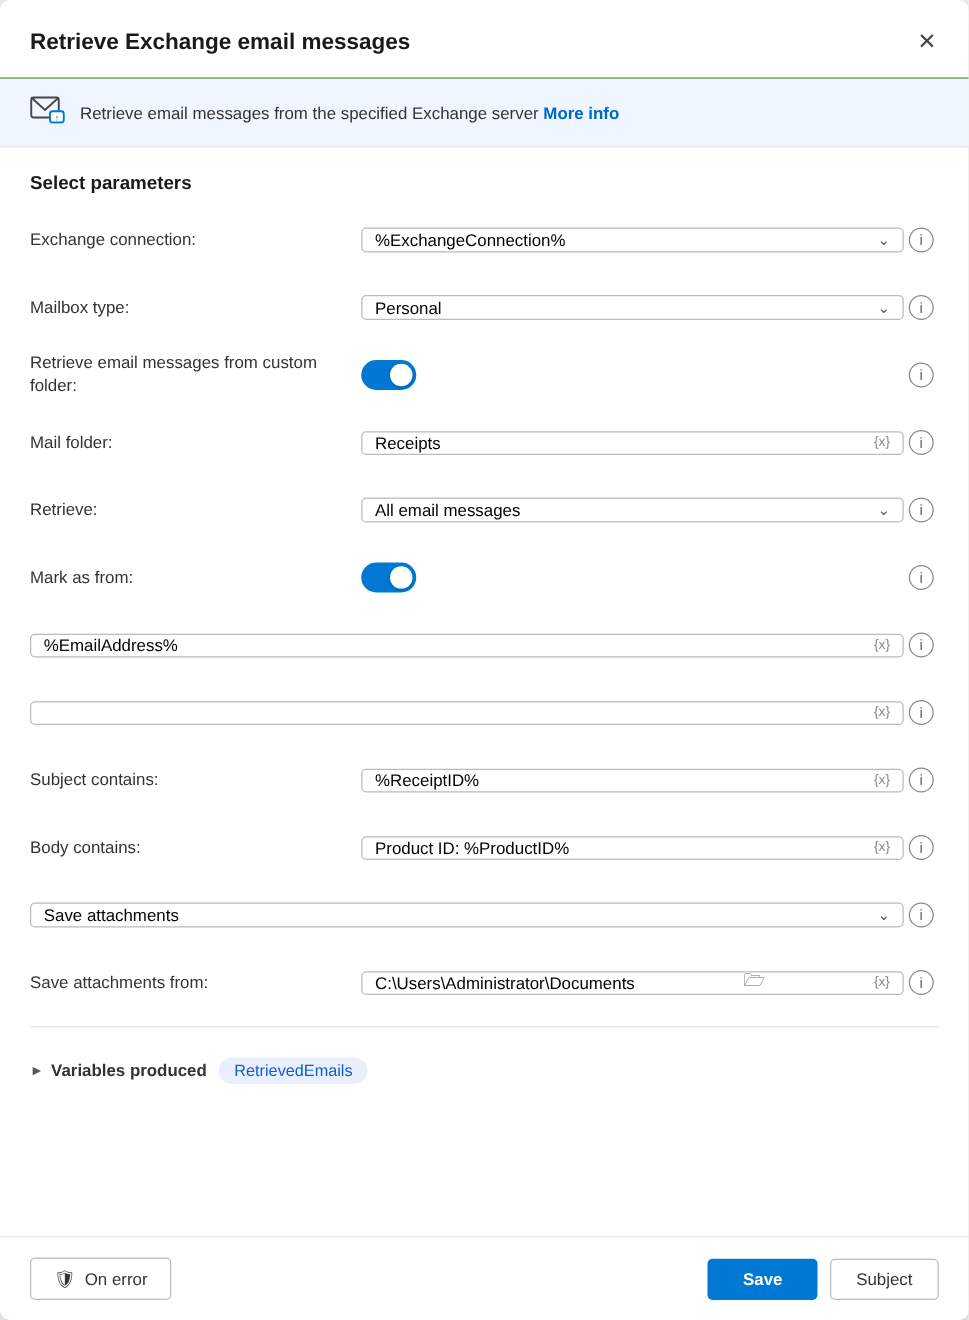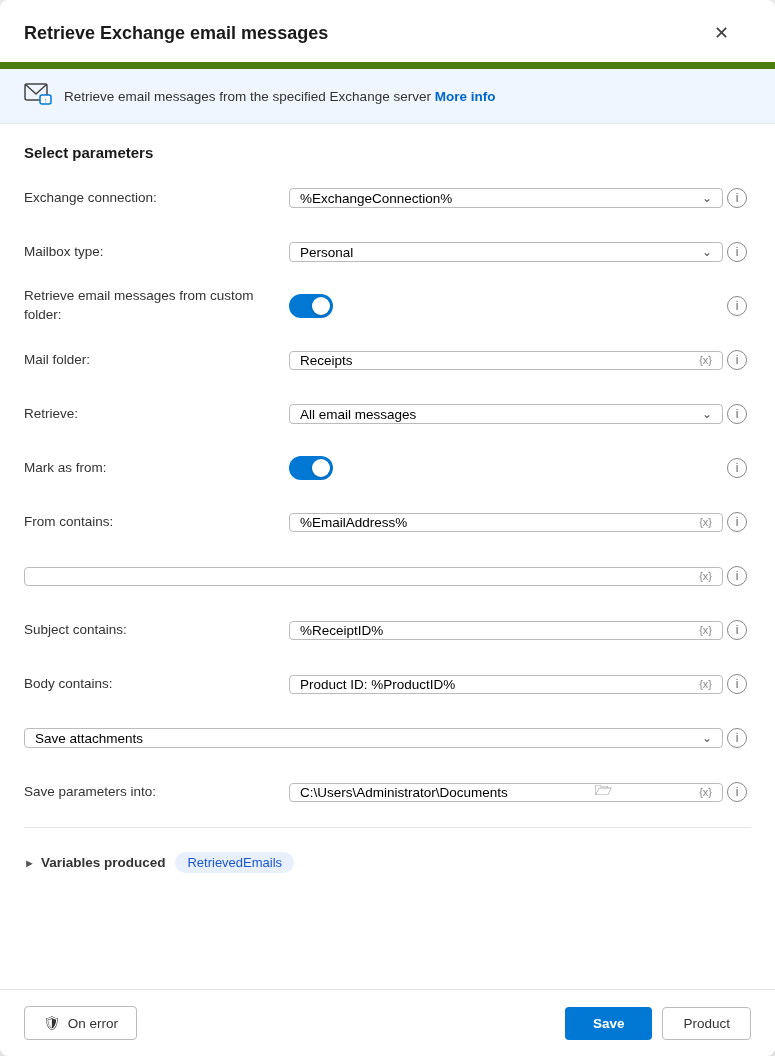--- a/index.html
+++ b/index.html
@@ -18,22 +18,22 @@
       width: 775px;
       min-height: 1056px;
       display: flex;
       flex-direction: column;
       overflow: hidden;
     }
     .dialog-header {
       display: flex;
       justify-content: space-between;
       align-items: center;
-      padding: 18px 40px 14px 24px;
-      border-bottom: 7px solid #4d7c0f;
+      padding: 18px 20px 14px 24px;
+      border-bottom: 1px solid #4d7c0f;
     }
     .dialog-title {
       font-size: 18px;
       font-weight: 600;
       color: #1a1a1a;
     }
     .close-btn {
       background: none;
       border: none;
       cursor: pointer;
@@ -370,21 +370,20 @@
             </div>
           </label>
         </div>
       </div>
       <div class="param-info">
         <div class="info-icon">i</div>
       </div>
     </div>
 
     <div class="param-row">
-      <div class="param-label">From contains:</div>
       <div class="param-control">
         <div class="text-input">
           <span>%EmailAddress%</span>
           <span class="var-badge">{x}</span>
         </div>
       </div>
       <div class="param-info">
         <div class="info-icon">i</div>
       </div>
     </div>
@@ -433,21 +432,21 @@
           <span>Save attachments</span>
           <span class="dropdown-arrow">⌄</span>
         </div>
       </div>
       <div class="param-info">
         <div class="info-icon">i</div>
       </div>
     </div>
 
     <div class="param-row">
-      <div class="param-label">Save parameters into:</div>
+      <div class="param-label">Save attachments from:</div>
       <div class="param-control">
         <div class="text-input">
           <span>C:\Users\Administrator\Documents</span>
           <span class="folder-badge">🗁</span>
           <span class="var-badge">{x}</span>
         </div>
       </div>
       <div class="param-info">
         <div class="info-icon">i</div>
       </div>
@@ -464,16 +463,16 @@
     </div>
   </div>
 
   <div class="dialog-footer">
     <button class="btn-on-error">
       <span class="shield-icon">🛡</span>
       <span>On error</span>
     </button>
     <div class="btn-group">
       <button class="btn-save">Save</button>
-      <button class="btn-cancel">Product</button>
+      <button class="btn-cancel">Subject</button>
     </div>
   </div>
 </div>
 
 </body></html>

